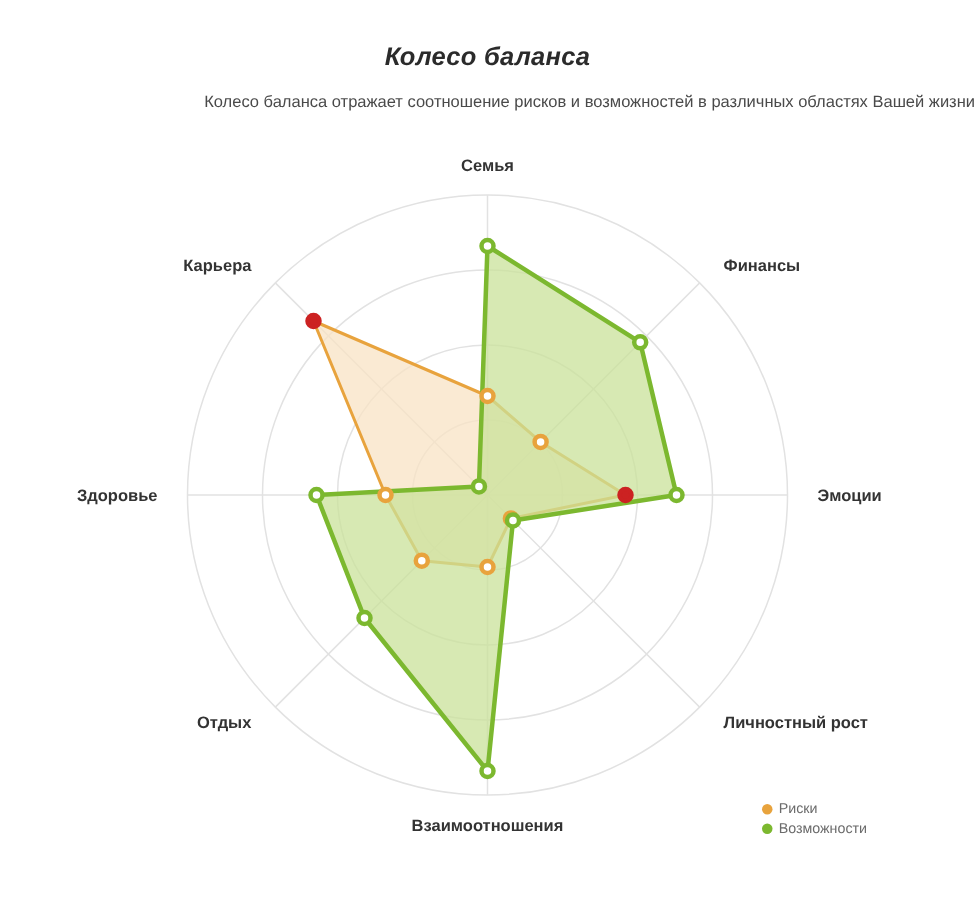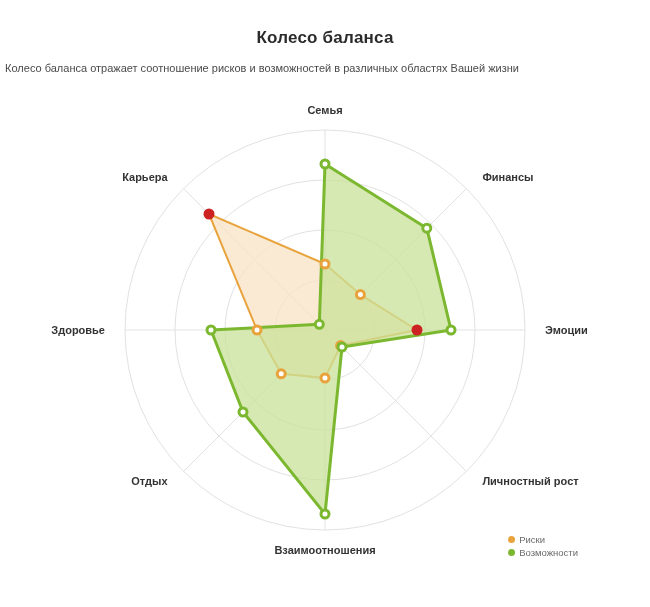--- a/index.html
+++ b/index.html
@@ -18,27 +18,28 @@
   .chart-title {
     position: absolute;
     top: 28px;
     left: 0;
     width: 650px;
     text-align: center;
     font-size: 17px;
     font-weight: bold;
     color: #2b2b2b;
     letter-spacing: 0.2px;
+    font-style: italic;
   }
   .chart-subtitle {
     position: absolute;
     top: 62px;
     left: 0;
-    width: 524px;
-    text-align: center;
+    width: 650px;
+    text-align: right;
     font-size: 11px;
     color: #4a4a4a;
   }
   #radar-wrap {
     position: absolute;
     top: 101px;
     left: 0;
     width: 650px;
     height: 470px;
   }

